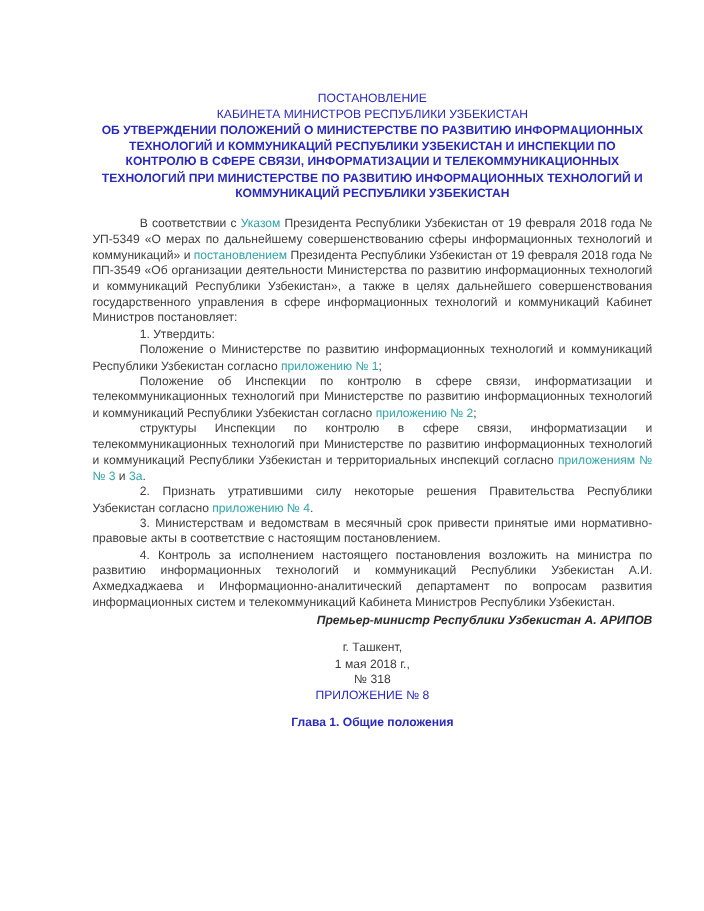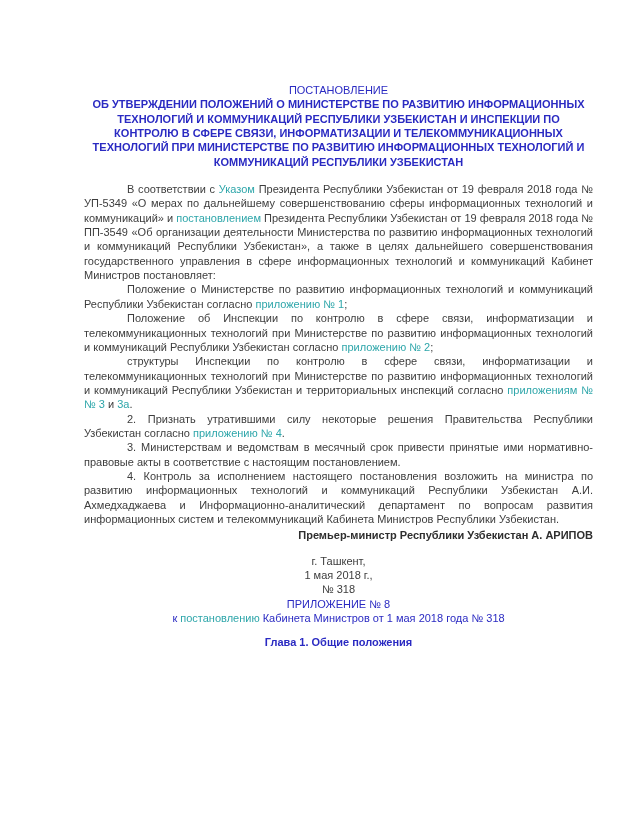--- a/index.html
+++ b/index.html
@@ -34,54 +34,56 @@
   }
   .tlink {
     color: var(--teal, #2ea6aa);
     cursor: pointer;
   }
   .signature {
     font-weight: bold;
     color: #2e2e2e;
     text-align: right;
     margin-top: 2px;
+    font-style: italic;
   }
   .center-block { text-align: center; }
   .mt11 { margin-top: 11px; }
   .mt8  { margin-top: 8px; }
   .mt10 { margin-top: 10px; }
 </style>
 </head>
 <body>
 
 <div class="page">
 
   <div class="doc-header">
     <div>ПОСТАНОВЛЕНИЕ</div>
+    <div>КАБИНЕТА МИНИСТРОВ РЕСПУБЛИКИ УЗБЕКИСТАН</div>
     <div class="bold">ОБ УТВЕРЖДЕНИИ ПОЛОЖЕНИЙ О МИНИСТЕРСТВЕ ПО РАЗВИТИЮ ИНФОРМАЦИОННЫХ ТЕХНОЛОГИЙ И КОММУНИКАЦИЙ РЕСПУБЛИКИ УЗБЕКИСТАН И ИНСПЕКЦИИ ПО КОНТРОЛЮ В СФЕРЕ СВЯЗИ, ИНФОРМАТИЗАЦИИ И ТЕЛЕКОММУНИКАЦИОННЫХ ТЕХНОЛОГИЙ ПРИ МИНИСТЕРСТВЕ ПО РАЗВИТИЮ ИНФОРМАЦИОННЫХ ТЕХНОЛОГИЙ И КОММУНИКАЦИЙ РЕСПУБЛИКИ УЗБЕКИСТАН</div>
   </div>
 
   <div class="doc-body">
       <p><span>В соответствии с </span><span class="tlink">Указом</span><span> Президента Республики Узбекистан от 19 февраля 2018 года № УП-5349 «О мерах по дальнейшему совершенствованию сферы информационных технологий и коммуникаций» и </span><span class="tlink">постановлением</span><span> Президента Республики Узбекистан от 19 февраля 2018 года № ПП-3549 «Об организации деятельности Министерства по развитию информационных технологий и коммуникаций Республики Узбекистан», а также в целях дальнейшего совершенствования государственного управления в сфере информационных технологий и коммуникаций Кабинет Министров постановляет:</span></p>
+      <p><span>1. Утвердить:</span></p>
       <p><span>Положение о Министерстве по развитию информационных технологий и коммуникаций Республики Узбекистан согласно </span><span class="tlink">приложению № 1</span><span>;</span></p>
       <p><span>Положение об Инспекции по контролю в сфере связи, информатизации и телекоммуникационных технологий при Министерстве по развитию информационных технологий и коммуникаций Республики Узбекистан согласно </span><span class="tlink">приложению № 2</span><span>;</span></p>
       <p><span>структуры Инспекции по контролю в сфере связи, информатизации и телекоммуникационных технологий при Министерстве по развитию информационных технологий и коммуникаций Республики Узбекистан и территориальных инспекций согласно </span><span class="tlink">приложениям №№ 3</span><span> и </span><span class="tlink">3а</span><span>.</span></p>
       <p><span>2. Признать утратившими силу некоторые решения Правительства Республики Узбекистан согласно </span><span class="tlink">приложению № 4</span><span>.</span></p>
       <p><span>3. Министерствам и ведомствам в месячный срок привести принятые ими нормативно-правовые акты в соответствие с настоящим постановлением.</span></p>
       <p><span>4. Контроль за исполнением настоящего постановления возложить на министра по развитию информационных технологий и коммуникаций Республики Узбекистан А.И. Ахмедхаджаева и Информационно-аналитический департамент по вопросам развития информационных систем и телекоммуникаций Кабинета Министров Республики Узбекистан.</span></p>
     </div>
 
   <div class="signature">Премьер-министр Республики Узбекистан А. АРИПОВ</div>
 
   <div class="center-block mt11">
     <div>г. Ташкент,</div>
     <div>1 мая 2018 г.,</div>
     <div>№ 318</div>
     <div class="blue">ПРИЛОЖЕНИЕ № 8</div>
-    <div class="blue"><span>к </span><span class="tlink">постановлению</span><span> Кабинета Министров от 1 мая 2018 года № 318</span></div>
   </div>
 
 
   <div class="center-block mt10">
     <div class="blue bold">Глава 1. Общие положения</div>
   </div>
 
 </div>
 
 </body></html>

